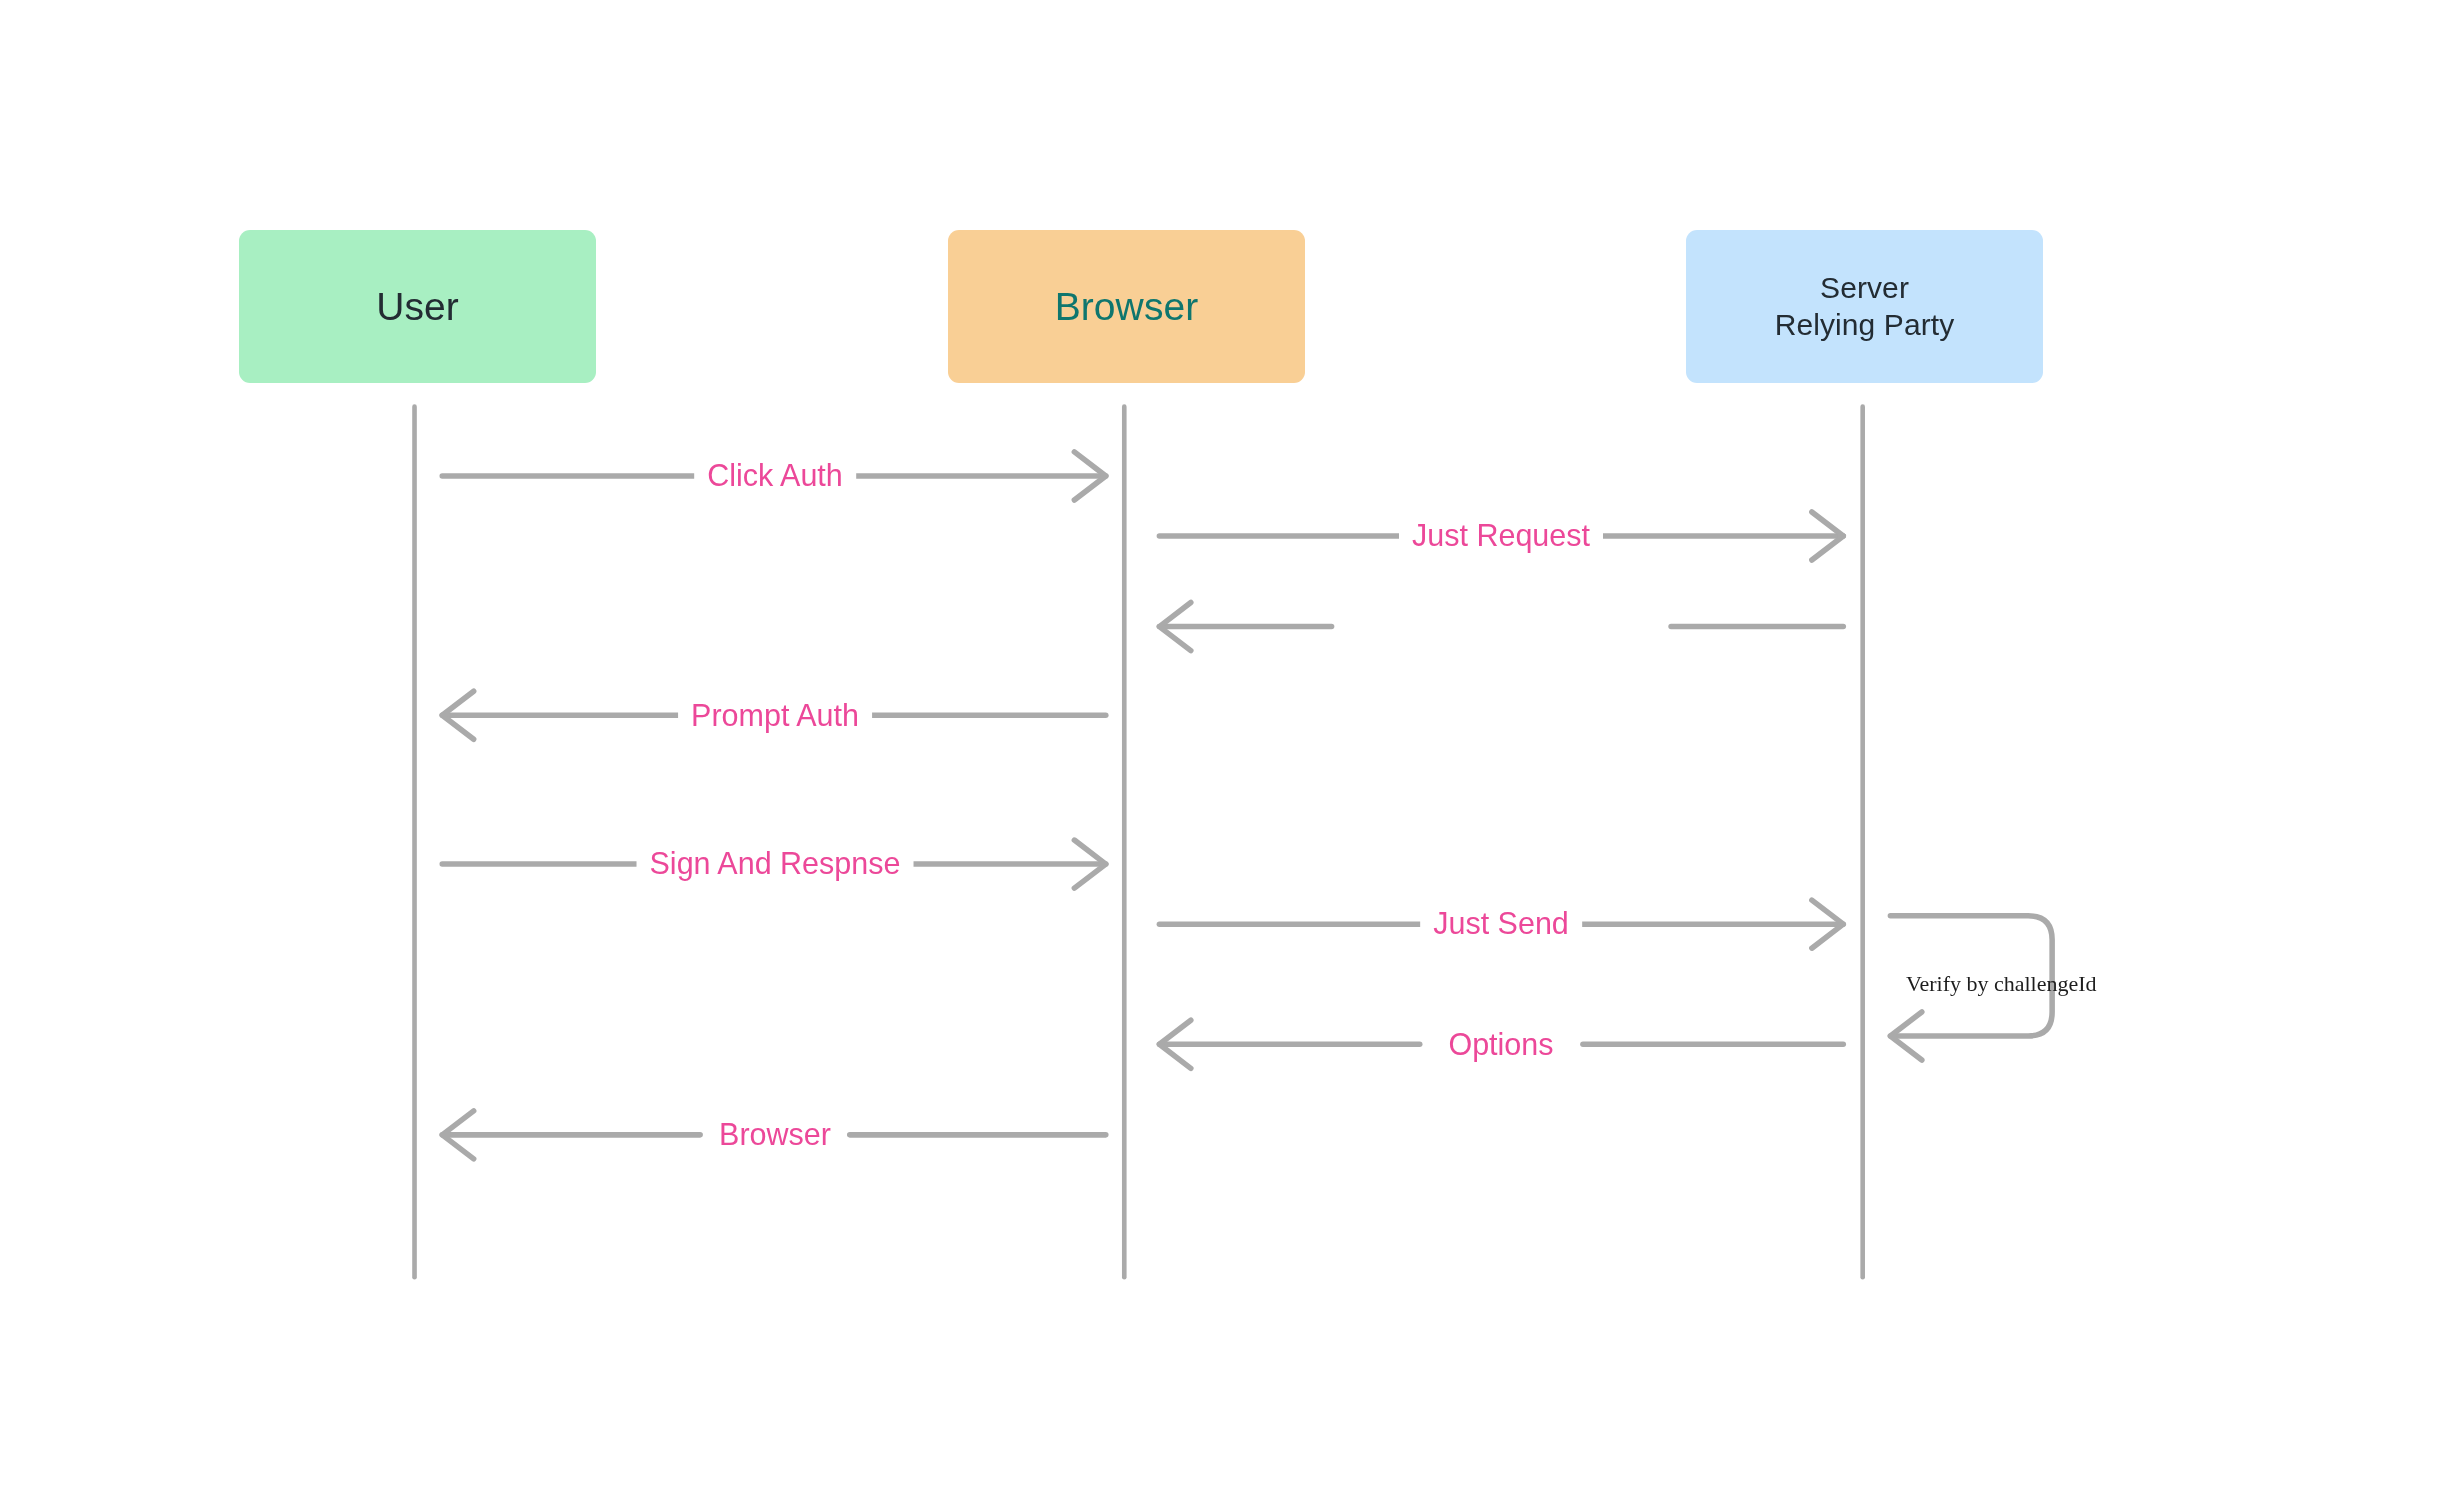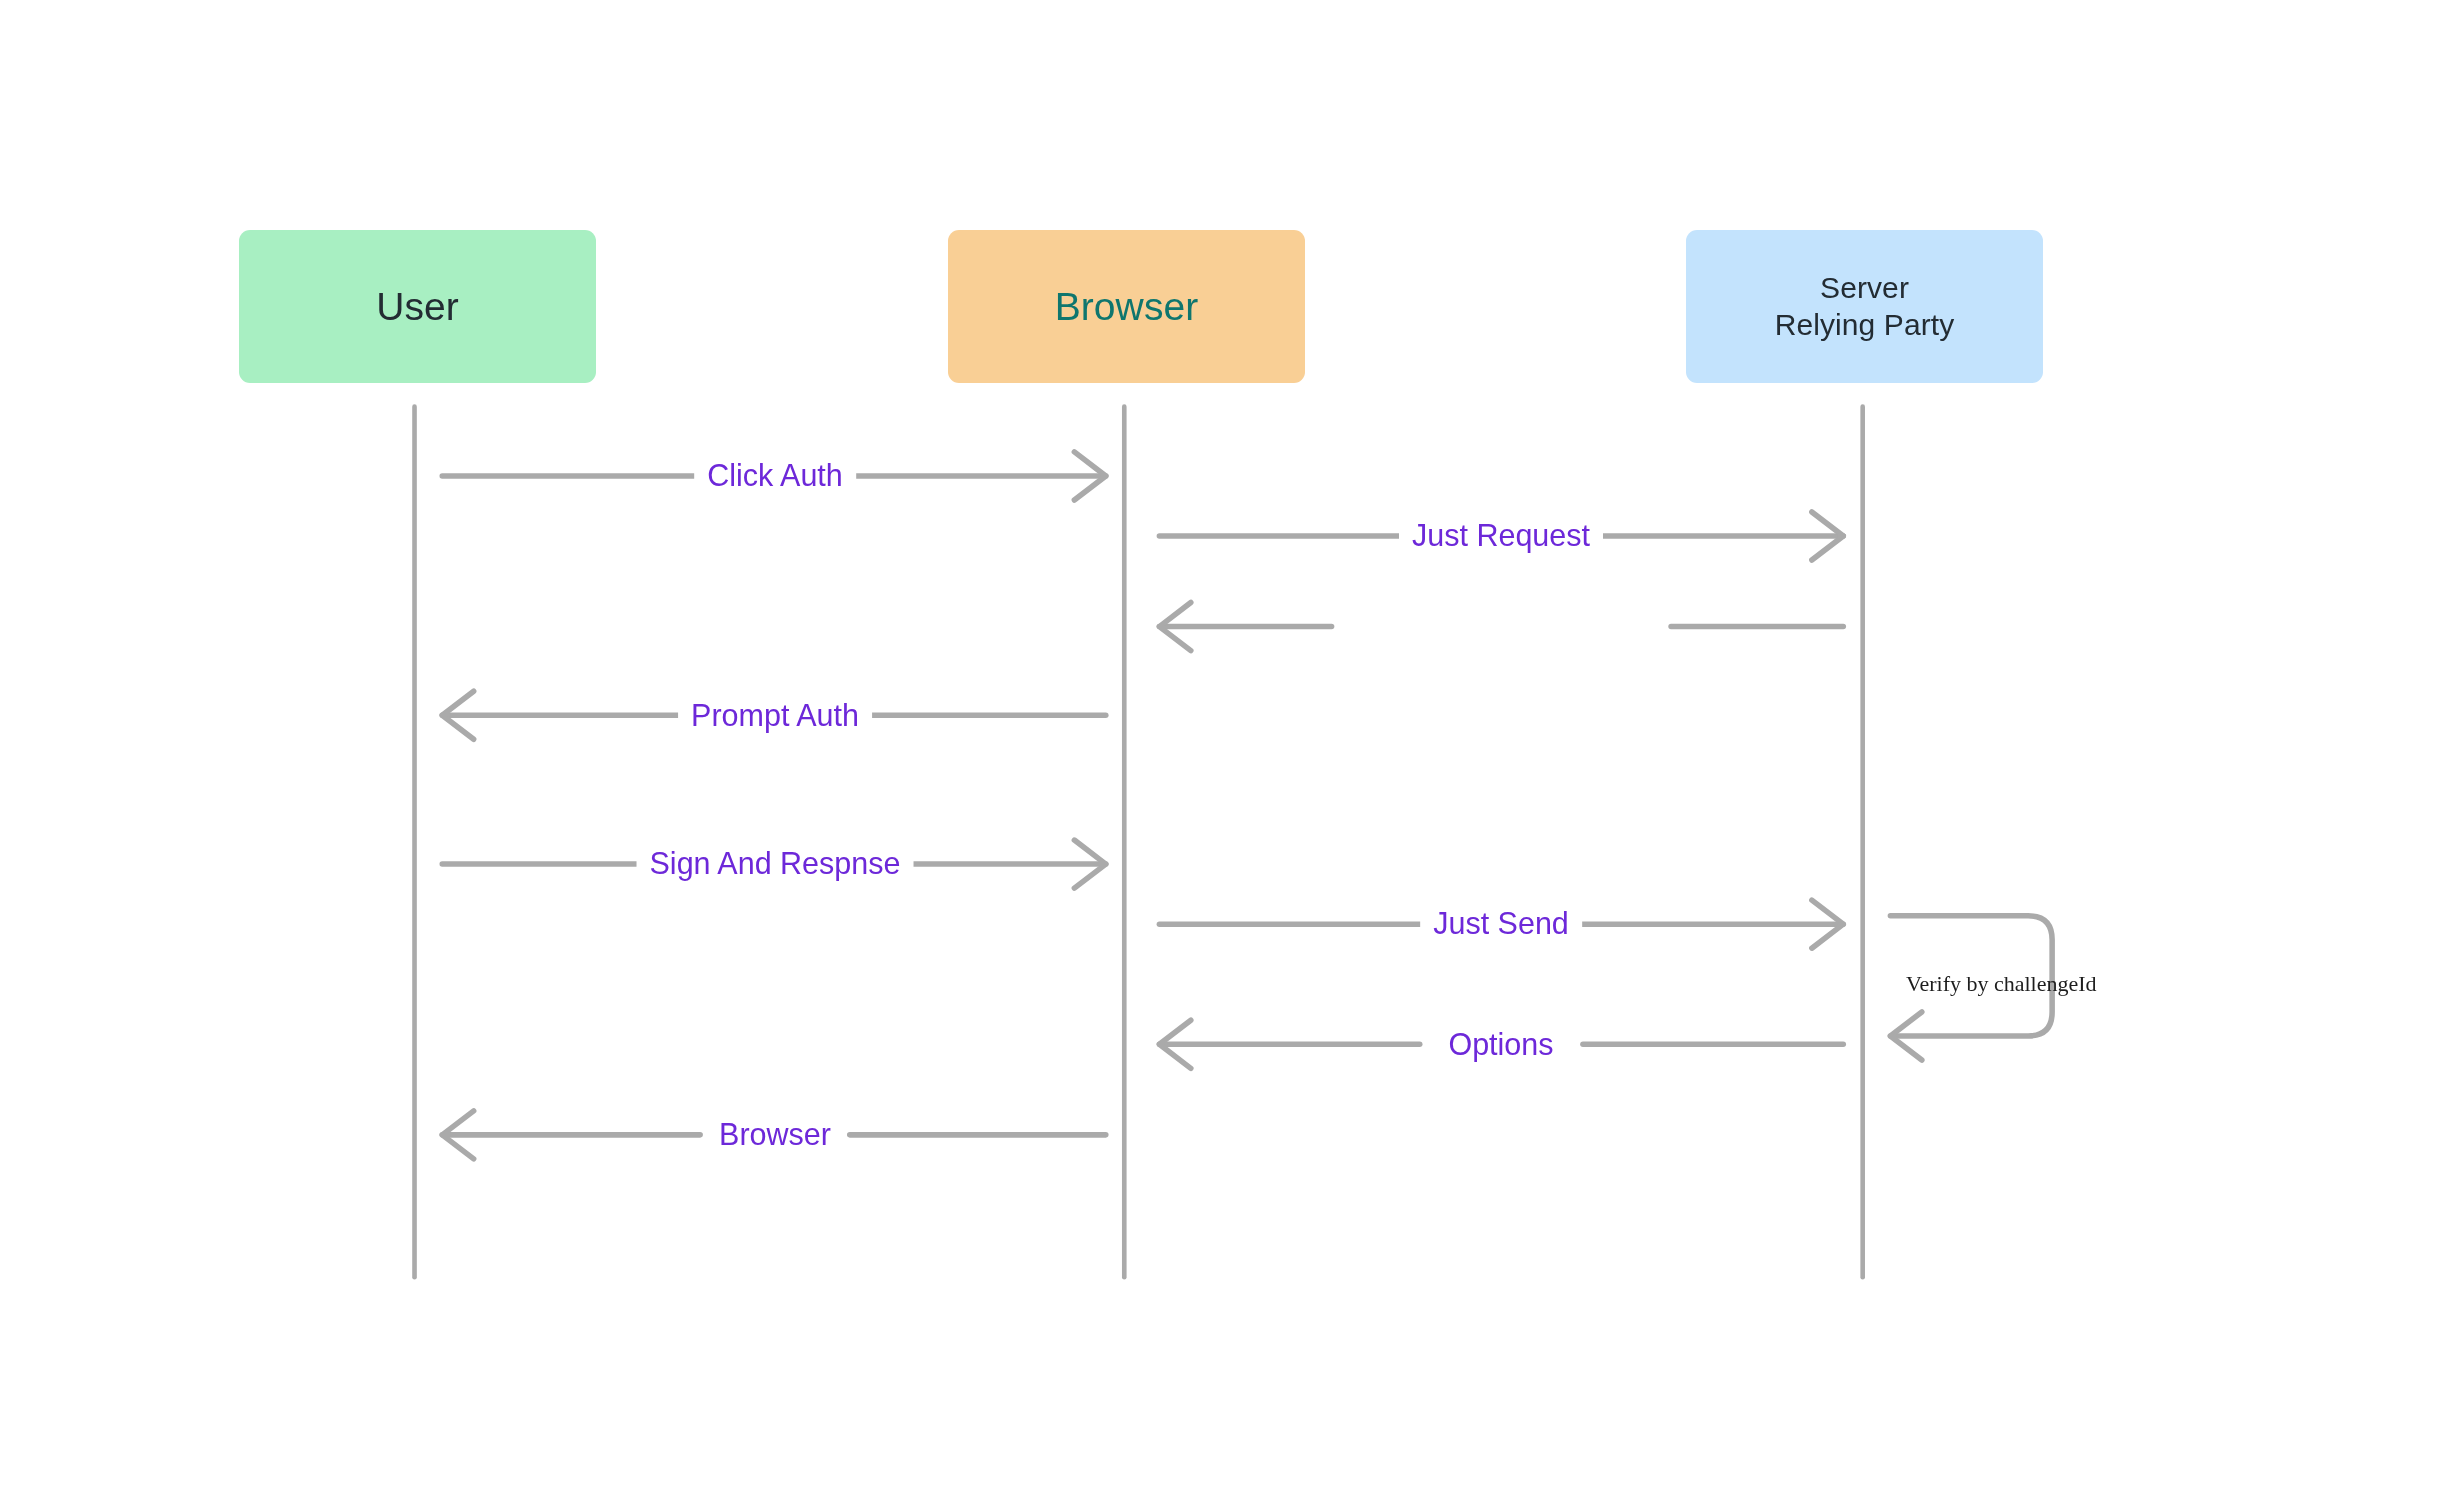--- a/index.html
+++ b/index.html
@@ -37,21 +37,21 @@
     text-align: center;
   }
   .actor-label {
     color: #232c33;
     letter-spacing: 0.1px;
     line-height: 1.22;
     white-space: pre;
   }
   .msg-label {
     position: absolute;
-    color: #6d28d9;
+    color: #ec4899;
     font-size: 30.5px;
     line-height: 1.28;
     text-align: center;
     white-space: nowrap;
     transform: translate(-50%, -50%);
     background: #ffffff;
     padding: 0 13px;
   }
   .msg-label.two-line {
     white-space: pre;

